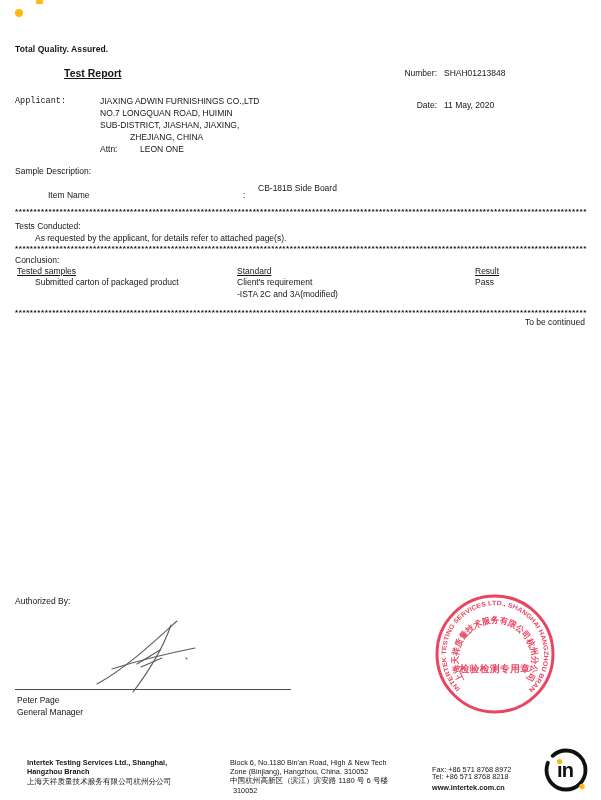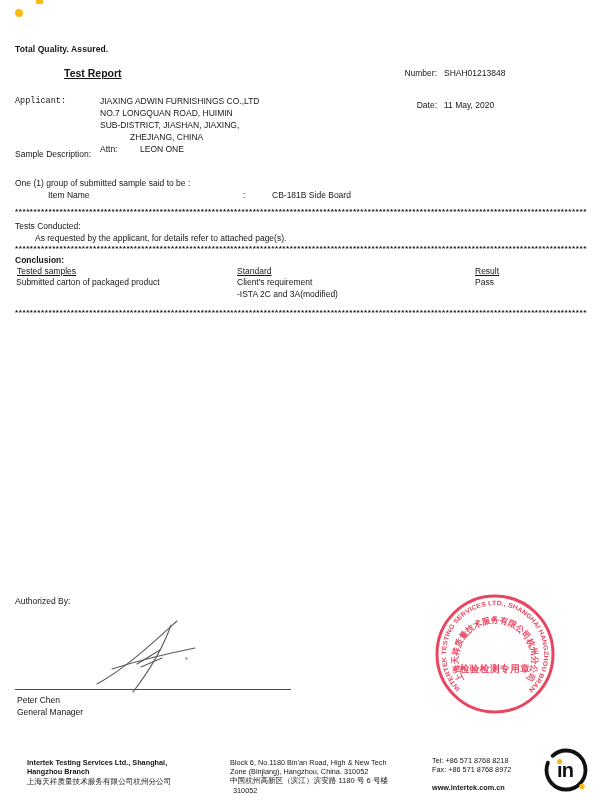--- a/index.html
+++ b/index.html
@@ -47,61 +47,61 @@
   <div class="abs t" style="left:444px; top:99px;">11 May, 2020</div>
 
   <div class="abs t" style="left:15px; top:95px;font-family:Liberation Mono, monospace;">Applicant:</div>
   <div class="abs t" style="left:100px; top:95px;">JIAXING ADWIN FURNISHINGS CO.,LTD</div>
   <div class="abs t" style="left:100px; top:107px;">NO.7 LONGQUAN ROAD, HUIMIN</div>
   <div class="abs t" style="left:100px; top:119px;">SUB-DISTRICT, JIASHAN, JIAXING,</div>
   <div class="abs t" style="left:100px; top:131px;margin-left:30px;">ZHEJIANG, CHINA</div>
   <div class="abs t" style="left:100px; top:143px;">Attn:</div>
   <div class="abs t" style="left:140px; top:143px;">LEON ONE</div>
 
-  <div class="abs t" style="left:15px; top:148px;">Sample Description:</div>
-  <div class="abs t" style="left:15px; top:177px;">One (1) group of submitted sample said to be :</div>
+  <div class="abs t" style="left:15px; top:165px;">Sample Description:</div>
   <div class="abs t" style="left:15px; top:189px;margin-left:33px;">Item Name</div>
   <div class="abs t" style="left:243px; top:189px;">:</div>
-  <div class="abs t" style="left:258px; top:189px;margin-left:14px;">CB-181B Side Board</div>
+  <div class="abs t" style="left:258px; top:182px;">CB-181B Side Board</div>
 
   <div class="abs sep" style="left:15px; top:208px;">********************************************************************************************************************************************************************************************************</div>
 
   <div class="abs t" style="left:15px; top:220px;">Tests Conducted:</div>
   <div class="abs t" style="left:35px; top:232px;">As requested by the applicant, for details refer to attached page(s).</div>
 
   <div class="abs sep" style="left:15px; top:245px;">********************************************************************************************************************************************************************************************************</div>
 
-  <div class="abs t" style="left:15px; top:254px;font-weight:bold;">Conclusion:</div>
+  <div class="abs t" style="left:15px; top:254px;">Conclusion:</div>
   <div class="abs t u" style="left:17px; top:265px;">Tested samples</div>
   <div class="abs t u" style="left:237px; top:265px;">Standard</div>
   <div class="abs t u" style="left:475px; top:265px;">Result</div>
 
-  <div class="abs t" style="left:16px; top:276px;">Submitted carton of packaged product</div>
+  <div class="abs t" style="left:35px; top:276px;">Submitted carton of packaged product</div>
   <div class="abs t" style="left:237px; top:276px;">Client's requirement</div>
   <div class="abs t" style="left:237px; top:288px;">-ISTA 2C and 3A(modified)</div>
   <div class="abs t" style="left:475px; top:276px;">Pass</div>
 
   <div class="abs sep" style="left:15px; top:309px;">********************************************************************************************************************************************************************************************************</div>
 
+  <div class="abs t right" style="left:385px; top:316px; width:200px;">To be continued</div>
 
   <div class="abs t" style="left:15px; top:595px;">Authorized By:</div>
 
   <svg class="abs" style="left:85px; top:613px;" width="200" height="82" viewBox="0 0 200 82">
     <g fill="none" stroke="#5a5a5a" stroke-width="1.1" stroke-linecap="round">
       <path d="M 12,71 C 40,56 70,28 92,8"></path>
       <path d="M 86,12 C 77,38 61,62 48,79"></path>
       <path d="M 27,56 C 55,47 85,40 110,35"></path>
       <path d="M 52,51 L 75,37"></path>
       <path d="M 56,54 L 77,45"></path>
       <path d="M 101,45 L 102,46"></path>
     </g>
   </svg>
 
   <div class="abs sigline" style="left:15px; top:689px;"></div>
-  <div class="abs t" style="left:17px; top:694px;">Peter Chen</div>
+  <div class="abs t" style="left:17px; top:694px;">Peter Page</div>
   <div class="abs t" style="left:17px; top:706px;">General Manager</div>
 
   <svg class="abs" style="left:432px; top:591px; opacity:0.92;" width="126" height="126" viewBox="0 0 126 126">
     <g fill="none" stroke="#e73652">
       <circle cx="63" cy="63" r="58" stroke-width="3"></circle>
     </g>
     <defs>
       <path id="ringPath" d="M 28.3,97.7 A 49,49 0 1 1 97.7,97.7"></path>
       <path id="innerArc" d="M 31.9,88.9 A 37,37 0 1 1 94.1,88.9"></path>
     </defs>
@@ -117,21 +117,21 @@
 
   <div class="abs footer-small b" style="left:15px; top:758px;">Intertek Testing Services Ltd., Shanghai,</div>
   <div class="abs footer-small b" style="left:15px; top:767px;">Hangzhou Branch</div>
   <div class="abs footer-small footer-cn" style="left:15px; top:777px;">上海天祥质量技术服务有限公司杭州分公司</div>
 
   <div class="abs footer-small" style="left:218px; top:758px;">Block 6, No.1180 Bin'an Road, High &amp; New Tech</div>
   <div class="abs footer-small" style="left:218px; top:767px;">Zone (Binjiang), Hangzhou, China. 310052</div>
   <div class="abs footer-small footer-cn" style="left:218px; top:776px;">中国杭州高新区（滨江）滨安路 1180 号 6 号楼</div>
   <div class="abs footer-small" style="left:221px; top:786px;">310052</div>
 
-  <div class="abs footer-small" style="left:420px; top:756px;">Tel: +86 571 8768 8218</div>
+  <div class="abs footer-small" style="left:420px; top:772px;">Tel: +86 571 8768 8218</div>
   <div class="abs footer-small" style="left:420px; top:765px;">Fax: +86 571 8768 8972</div>
   <div class="abs footer-small b" style="left:420px; top:808px;">www.intertek.com</div>
   <div class="abs footer-small b" style="left:420px; top:783px;">www.intertek.com.cn</div>
 
   <svg class="abs" style="left:541px; top:745px;" width="50" height="50" viewBox="0 0 50 50">
     <circle cx="25" cy="25" r="19.5" fill="none" stroke="#111" stroke-width="3.8" pathLength="100" stroke-dasharray="56 7 37" stroke-linecap="round"></circle>
     <text x="24" y="32" font-size="20" font-weight="bold" fill="#111" text-anchor="middle" letter-spacing="-1">in</text>
     <circle cx="18.6" cy="16.6" r="2.6" fill="#fdb913"></circle>
     <circle cx="41" cy="41.5" r="2.7" fill="#fdb913"></circle>
   </svg>

